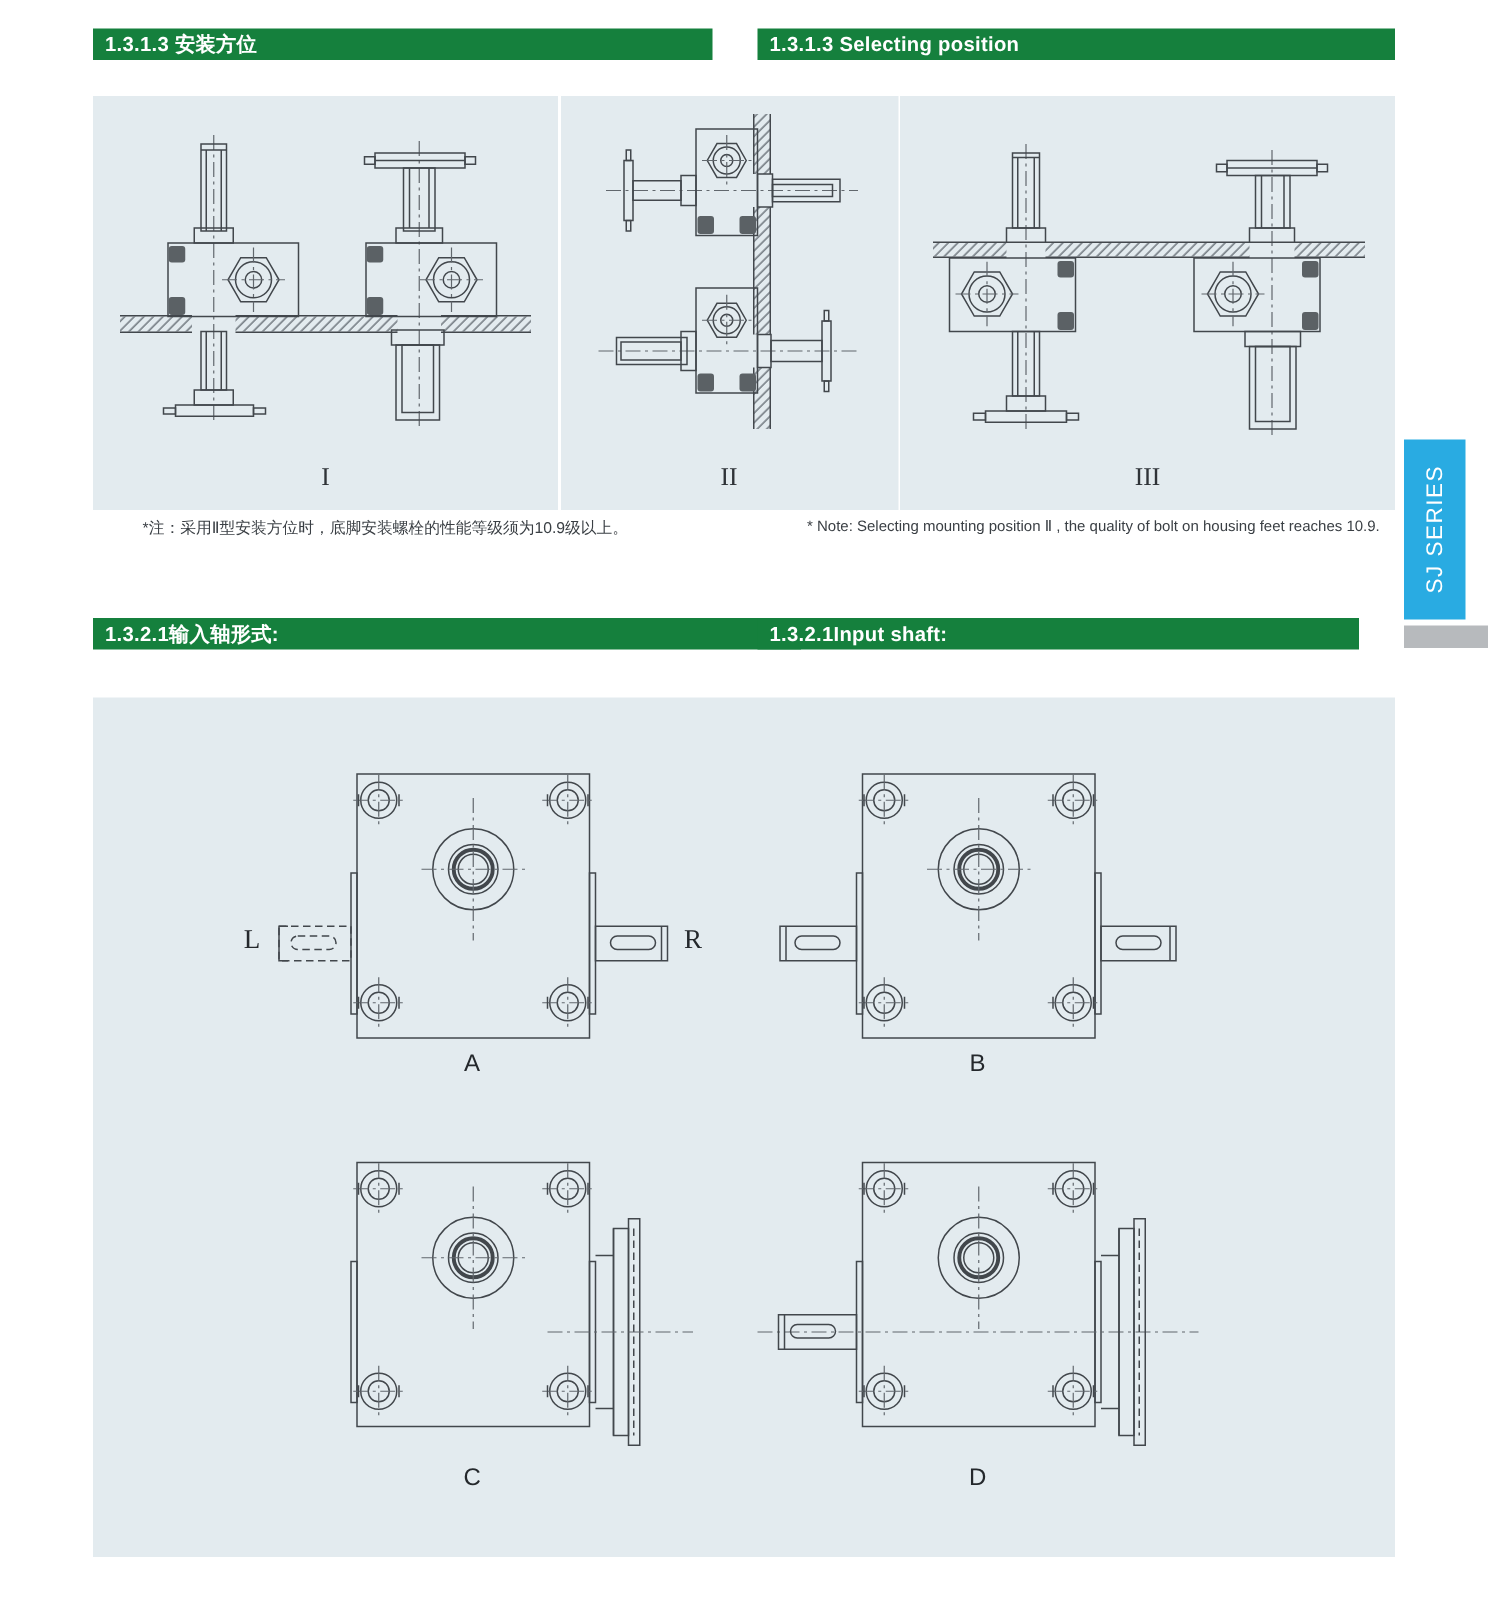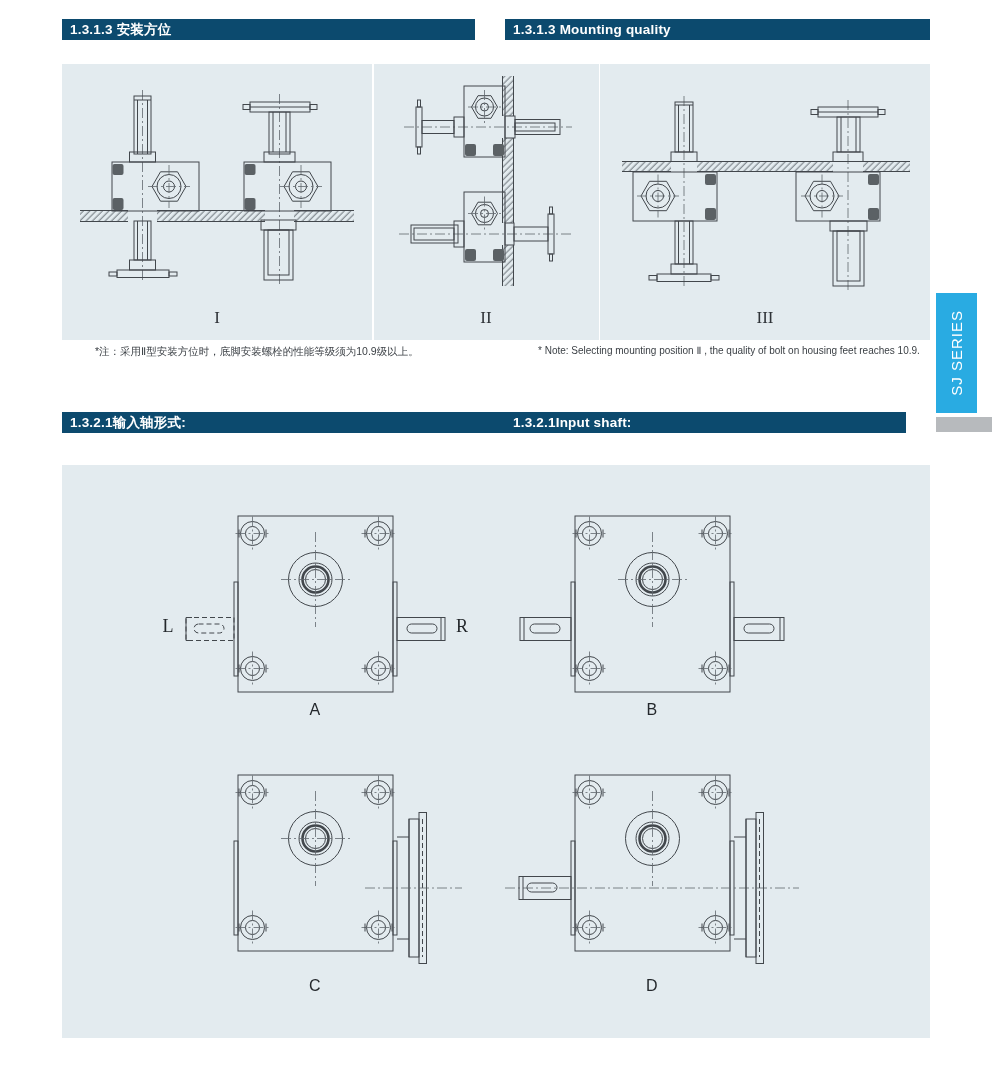--- a/index.html
+++ b/index.html
@@ -1,19 +1,19 @@
 <!DOCTYPE html>
 <html><head>
 <meta charset="utf-8">
 <style>
   html,body{margin:0;padding:0;}
   body{width:992px;height:1081px;background:#ffffff;position:relative;overflow:hidden;
        font-family:"Liberation Sans",sans-serif;}
   .abs{position:absolute;}
-  .header-bar{position:absolute;height:21px;background:#0c4a6e;color:#ffffff;
+  .header-bar{position:absolute;height:21px;background:#15803d;color:#ffffff;
       font-size:13.5px;font-weight:bold;line-height:21px;padding-left:8px;
       box-sizing:border-box;letter-spacing:.2px;}
   .panel{position:absolute;left:62px;width:868px;background:#ffffff;}
   .subpanel{position:absolute;top:0;height:276px;background:#e3ebef;}
   #panel2{background:#e3ebef;}
   .pos-label{position:absolute;bottom:12px;width:100%;text-align:center;
       font-family:"Liberation Serif",serif;font-size:17px;color:#2f3338;}
   .shaft-label{position:absolute;width:330px;text-align:center;
       font-size:16px;color:#24282c;letter-spacing:.5px;}
   .lr-label{position:absolute;width:22px;text-align:center;
@@ -37,21 +37,21 @@
 
 <svg width="0" height="0" style="position:absolute">
   <defs>
     <pattern id="hatch" patternUnits="userSpaceOnUse" width="4.5" height="4.5" patternTransform="rotate(45)">
       <line x1="2" y1="0" x2="2" y2="4.5" stroke="#6d757c" stroke-width="1"></line>
     </pattern>
   </defs>
 </svg>
 
 <div class="header-bar" style="left:62px;top:19px;width:413px;">1.3.1.3 安装方位</div>
-<div class="header-bar" style="left:505px;top:19px;width:425px;">1.3.1.3 Mounting quality</div>
+<div class="header-bar" style="left:505px;top:19px;width:425px;">1.3.1.3 Selecting position</div>
 
 <div class="panel" style="top:64px;height:276px;">
 
   <div class="subpanel" style="left:0;width:310px;">
     <svg viewBox="0 0 310 276" width="310" height="276">
       <rect class="hz" x="18" y="147" width="48" height="10"></rect>
       <rect class="hz" x="95" y="147" width="108" height="10"></rect>
       <rect class="hz" x="232" y="147" width="60" height="10"></rect>
       <path class="ln" d="M18,146.5 H66 M95,146.5 H203 M232,146.5 H292 M18,157.5 H66 M95,157.5 H203 M232,157.5 H292"></path>
       <path class="cl" d="M80.5,26 V218"></path>

